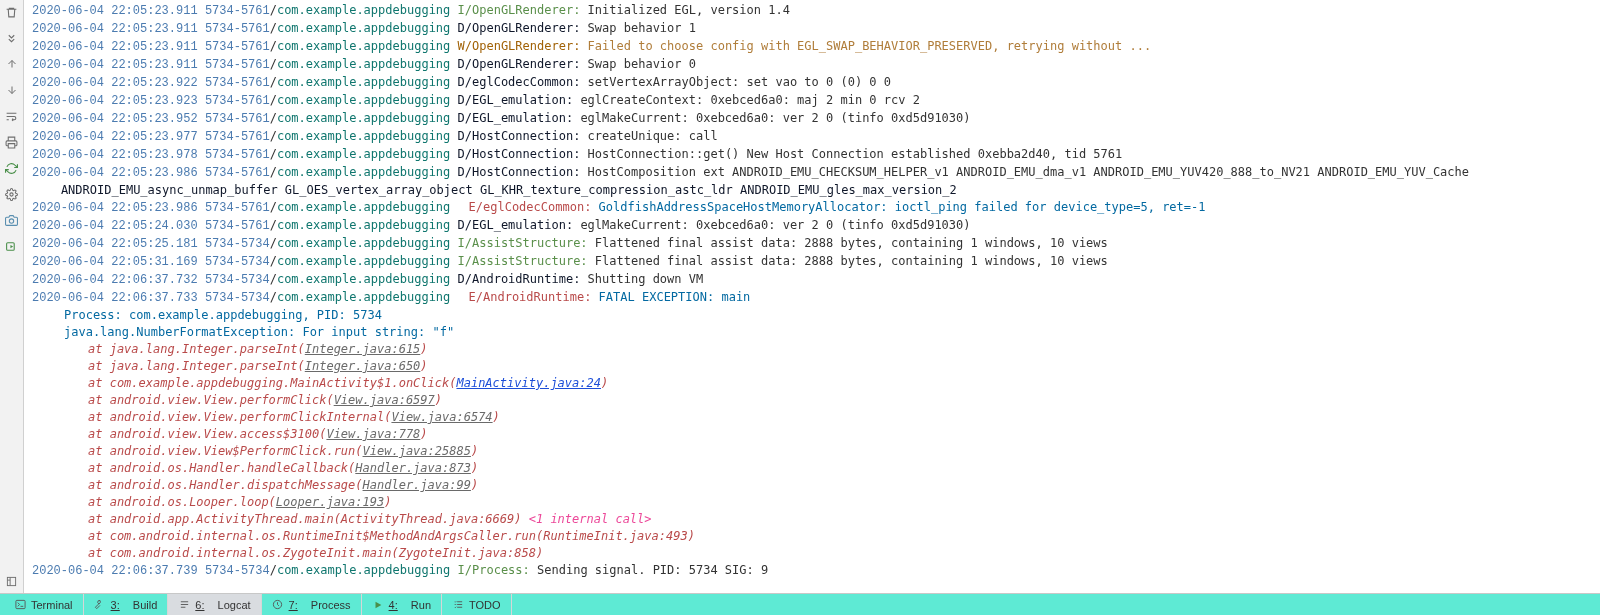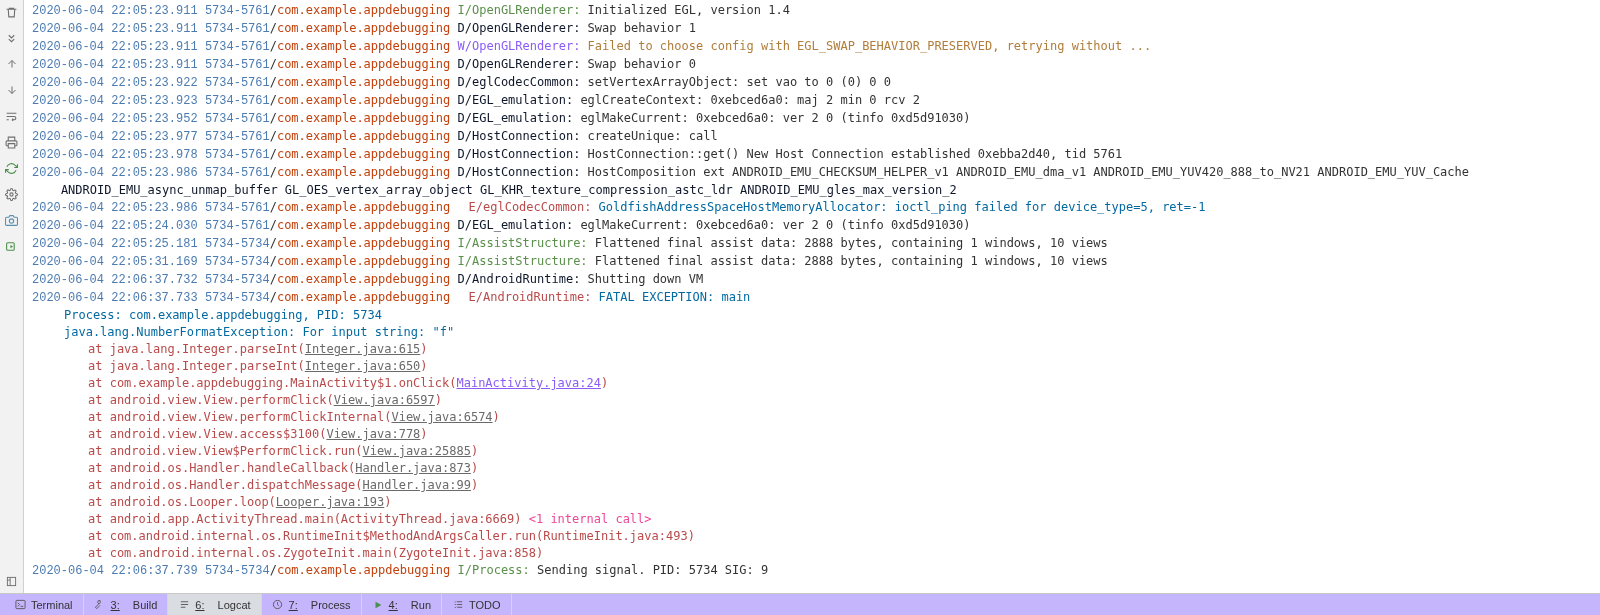--- a/index.html
+++ b/index.html
@@ -40,37 +40,37 @@
   .log-area {
     flex: 1;
     overflow: auto;
     padding: 2px 0 2px 8px;
     line-height: 17px;
     white-space: pre;
     color: #333;
   }
   .log-line { white-space: pre; }
   .ts { color: #4b7bb0; font-family: Liberation Mono, monospace; }
-  .pkg { color: #c2410c; }
+  .pkg { color: #0f766e; }
   .lvlI { color: #5a8f4a; }
   .lvlD { color: #0f172a; }
-  .lvlW { color: #8b5cf6; }
+  .lvlW { color: #a16207; }
   .lvlE { color: #b94a4a; margin-left: 11px; }
   .msg { color: #333; }
   .msg-w { color: #b07d3a; }
   .msg-e { color: #0369a1; }
   .at { color: #b94a4a; }
   .link { color: #6a6a6a; text-decoration: underline; cursor: pointer; }
-  .link-blue { color: #8b5cf6; text-decoration: underline; cursor: pointer; }
+  .link-blue { color: #1d4ed8; text-decoration: underline; cursor: pointer; }
   .gray { color: #ec4899; }
   .ind1 { padding-left: 32px; }
-  .ind2 { padding-left: 56px; }
+  .ind2 { padding-left: 56px; font-style: italic; }
   .bottom-bar {
     height: 22px;
-    background: #c4b5fd;
+    background: #5eead4;
     border-top: 1px solid #c8c8c8;
     display: flex;
     align-items: center;
     font-family: -apple-system, "Segoe UI", Arial, sans-serif;
     font-size: 11px;
     color: #333;
     padding-left: 4px;
   }
   .tab {
     display: flex;

